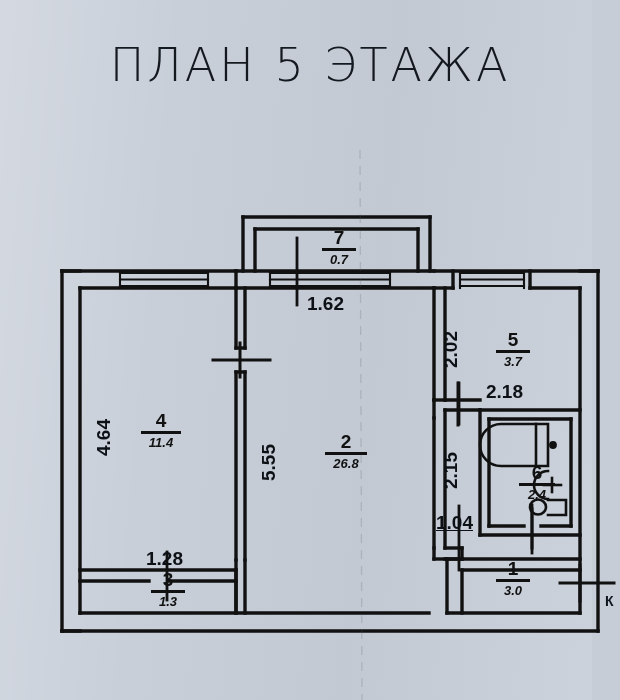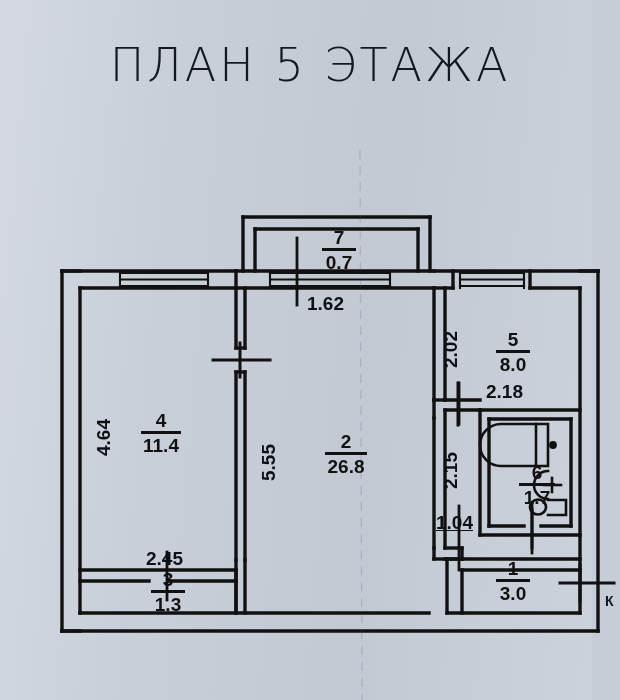--- a/index.html
+++ b/index.html
@@ -55,21 +55,22 @@
     padding-bottom: 1px;
   }
   .room-label .rl-rule {
     display: block;
     height: 2.5px;
     background: #111;
     margin: 0 auto 2px auto;
   }
   .room-label .rl-area {
     display: block;
-    font-size: 19px;
+    font-size: 13px;
+    font-style: italic;
   }
   .dim {
     position: absolute;
     color: #0d1116;
     font-weight: bold;
     font-size: 19px;
     font-family: "Liberation Sans", sans-serif;
     white-space: nowrap;
   }
   .dim.vert {
@@ -264,60 +265,60 @@
 
   <div class="room-label" style="left:313px; top:228px; width:52px;">
     <span class="rl-num">7</span>
     <span class="rl-rule" style="width:34px;"></span>
     <span class="rl-area">0.7</span>
   </div>
 
   <div class="room-label" style="left:487px; top:330px; width:52px;">
     <span class="rl-num">5</span>
     <span class="rl-rule" style="width:34px;"></span>
-    <span class="rl-area">8.0</span>
+    <span class="rl-area">3.7</span>
   </div>
 
   <div class="room-label" style="left:133px; top:411px; width:56px;">
     <span class="rl-num">4</span>
     <span class="rl-rule" style="width:40px;"></span>
     <span class="rl-area">11.4</span>
   </div>
 
   <div class="room-label" style="left:318px; top:432px; width:56px;">
     <span class="rl-num">2</span>
     <span class="rl-rule" style="width:42px;"></span>
     <span class="rl-area">26.8</span>
   </div>
 
   <div class="room-label" style="left:512px; top:463px; width:50px;">
     <span class="rl-num">6</span>
     <span class="rl-rule" style="width:36px;"></span>
-    <span class="rl-area">1.7</span>
+    <span class="rl-area">2.4</span>
   </div>
 
   <div class="room-label" style="left:144px; top:570px; width:48px;">
     <span class="rl-num">3</span>
     <span class="rl-rule" style="width:34px;"></span>
     <span class="rl-area">1.3</span>
   </div>
 
   <div class="room-label" style="left:489px; top:559px; width:48px;">
     <span class="rl-num">1</span>
     <span class="rl-rule" style="width:34px;"></span>
     <span class="rl-area">3.0</span>
   </div>
 
   <div class="dim" style="left:307px; top:293px;">1.62</div>
 
   <div class="dim vert" style="left:93px; top:456px;">4.64</div>
 
   <div class="dim vert" style="left:258px; top:481px;">5.55</div>
 
-  <div class="dim" style="left:146px; top:548px;">2.45</div>
+  <div class="dim" style="left:146px; top:548px;">1.28</div>
 
   <div class="dim vert" style="left:440px; top:368px;">2.02</div>
 
   <div class="dim" style="left:486px; top:381px;">2.18</div>
 
   <div class="dim vert" style="left:440px; top:489px;">2.15</div>
 
   <div class="dim" style="left:436px; top:512px;text-decoration:underline;">1.04</div>
 
   <div class="edge-letter" style="left:605px; top:593px;">К</div>

